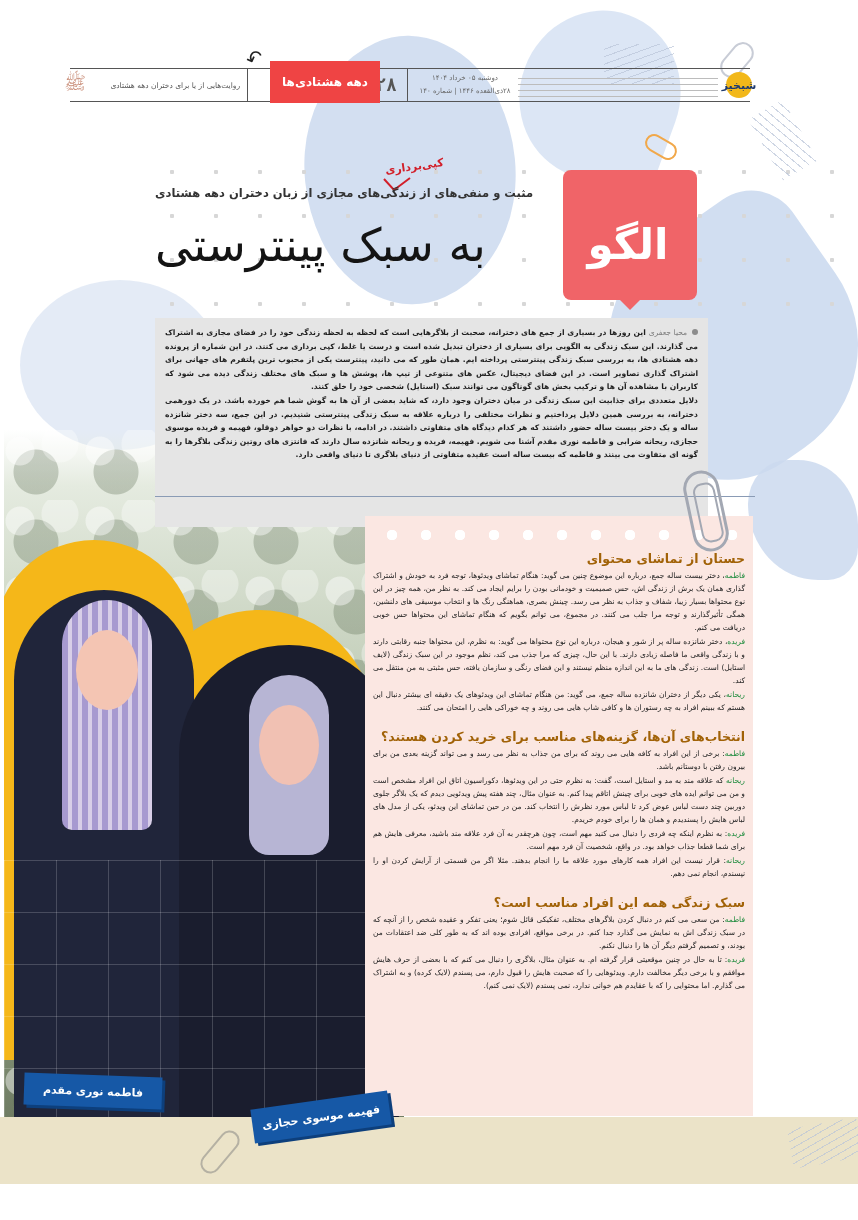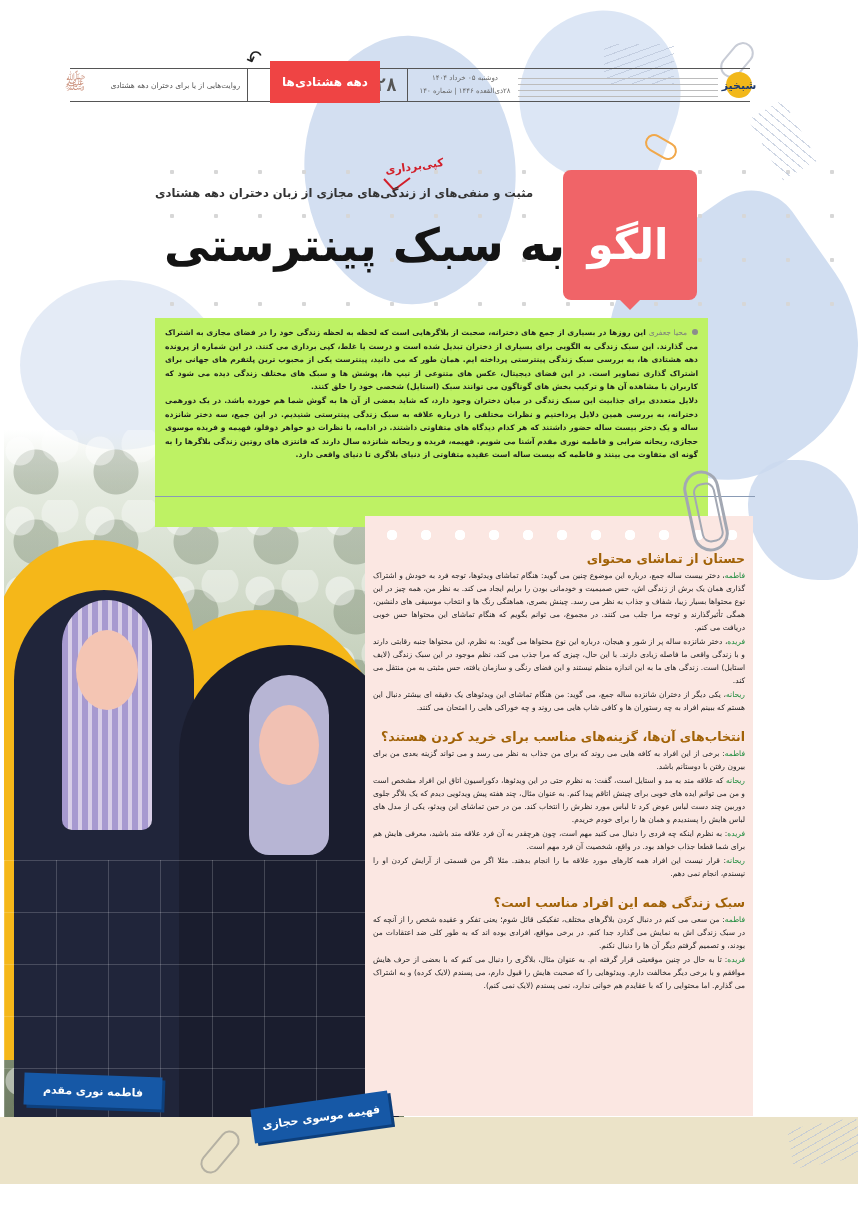--- a/index.html
+++ b/index.html
@@ -36,24 +36,24 @@
   .corner-logo { position:absolute; left: -6px; top: -2px; width: 22px; height: 36px; color:#c98d78; font-size: 18px; display:flex; align-items:center; justify-content:center; }
   .arrow-deco { position:absolute; left: 246px; top: 46px; font-size: 20px; color:#222; transform: rotate(-20deg); }
 
   
   .kicker { position:absolute; left: 385px; top: 160px; font-size: 11px; font-weight:bold; color:#d21f2a; transform: rotate(-8deg); }
   .kicker-check { position:absolute; left: 382px; top: 176px; width: 30px; height: 16px; }
   .subtitle { position:absolute; left: 155px; top: 186px; width: 380px; font-size: 11.5px; font-weight: bold; color:#333; text-align: left; white-space: nowrap; }
   .title-box { position:absolute; left: 563px; top: 170px; width: 134px; height: 130px; background:#f06468; border-radius: 8px; }
   .title-box::after { content:""; position:absolute; left: 50%; bottom: -10px; transform: translateX(-50%); border-left: 12px solid transparent; border-right: 12px solid transparent; border-top: 12px solid #f06468; }
   .title-accent { position:absolute; left: 568px; top: 220px; width: 120px; font-size: 42px; font-weight:bold; color:#ffffff; text-align:center; letter-spacing: -1px; }
-  .title-main { position:absolute; left: 155px; top: 218px; width: 410px; font-size: 46px; font-weight:bold; color:#141414; text-align:right; white-space: nowrap; letter-spacing: -1px; }
+  .title-main { position:absolute; left: 155px; top: 218px; width: 410px; font-size: 46px; font-weight:normal; color:#141414; text-align:left; white-space: nowrap; letter-spacing: -1px; }
 
   
-  .intro { position:absolute; left: 155px; top: 318px; width: 553px; height: 209px; background:#bef264; padding: 8px 10px; font-size: 7.6px; line-height: 13.6px; color:#1e1e1e; font-weight: bold; text-align: justify; }
+  .intro { position:absolute; left: 155px; top: 318px; width: 553px; height: 209px; background:#e5e5e5; padding: 8px 10px; font-size: 7.6px; line-height: 13.6px; color:#1e1e1e; font-weight: bold; text-align: justify; }
   .intro .byline-dot { display:inline-block; width: 6px; height: 6px; border-radius: 50%; background:#8c8c8c; margin-left: 2px; }
   .intro .byline { color:#7c7c7c; font-weight: normal; }
   .rule { position:absolute; left: 155px; top: 496px; width: 600px; border-top: 1px solid #8a9bb5; }
 
   
   .photo { position:absolute; left: 4px; top: 430px; width: 400px; height: 688px; overflow:hidden; }
   .photo .bg { position:absolute; inset:0; background: linear-gradient(180deg, rgba(255,255,255,0) 0%, #e5ebe0 8%, #bfcbb5 40%, #9aa98d 70%, #6f7c63 100%); }
   .photo .bg::before { content:""; position:absolute; inset:0; background-image: radial-gradient(circle at 20% 30%, rgba(255,255,255,.45) 0 14px, transparent 15px), radial-gradient(circle at 70% 20%, rgba(255,255,255,.35) 0 18px, transparent 19px), radial-gradient(circle at 40% 60%, rgba(60,80,50,.25) 0 22px, transparent 23px); background-size: 80px 70px; }
   .photo .yellow { position:absolute; left: -10px; top: 110px; width: 420px; height: 500px; }
   .photo .yellow .b1 { position:absolute; left: 0; top: 0; width: 200px; height: 520px; background:#f5b719; border-radius: 100px 100px 0 0; }

